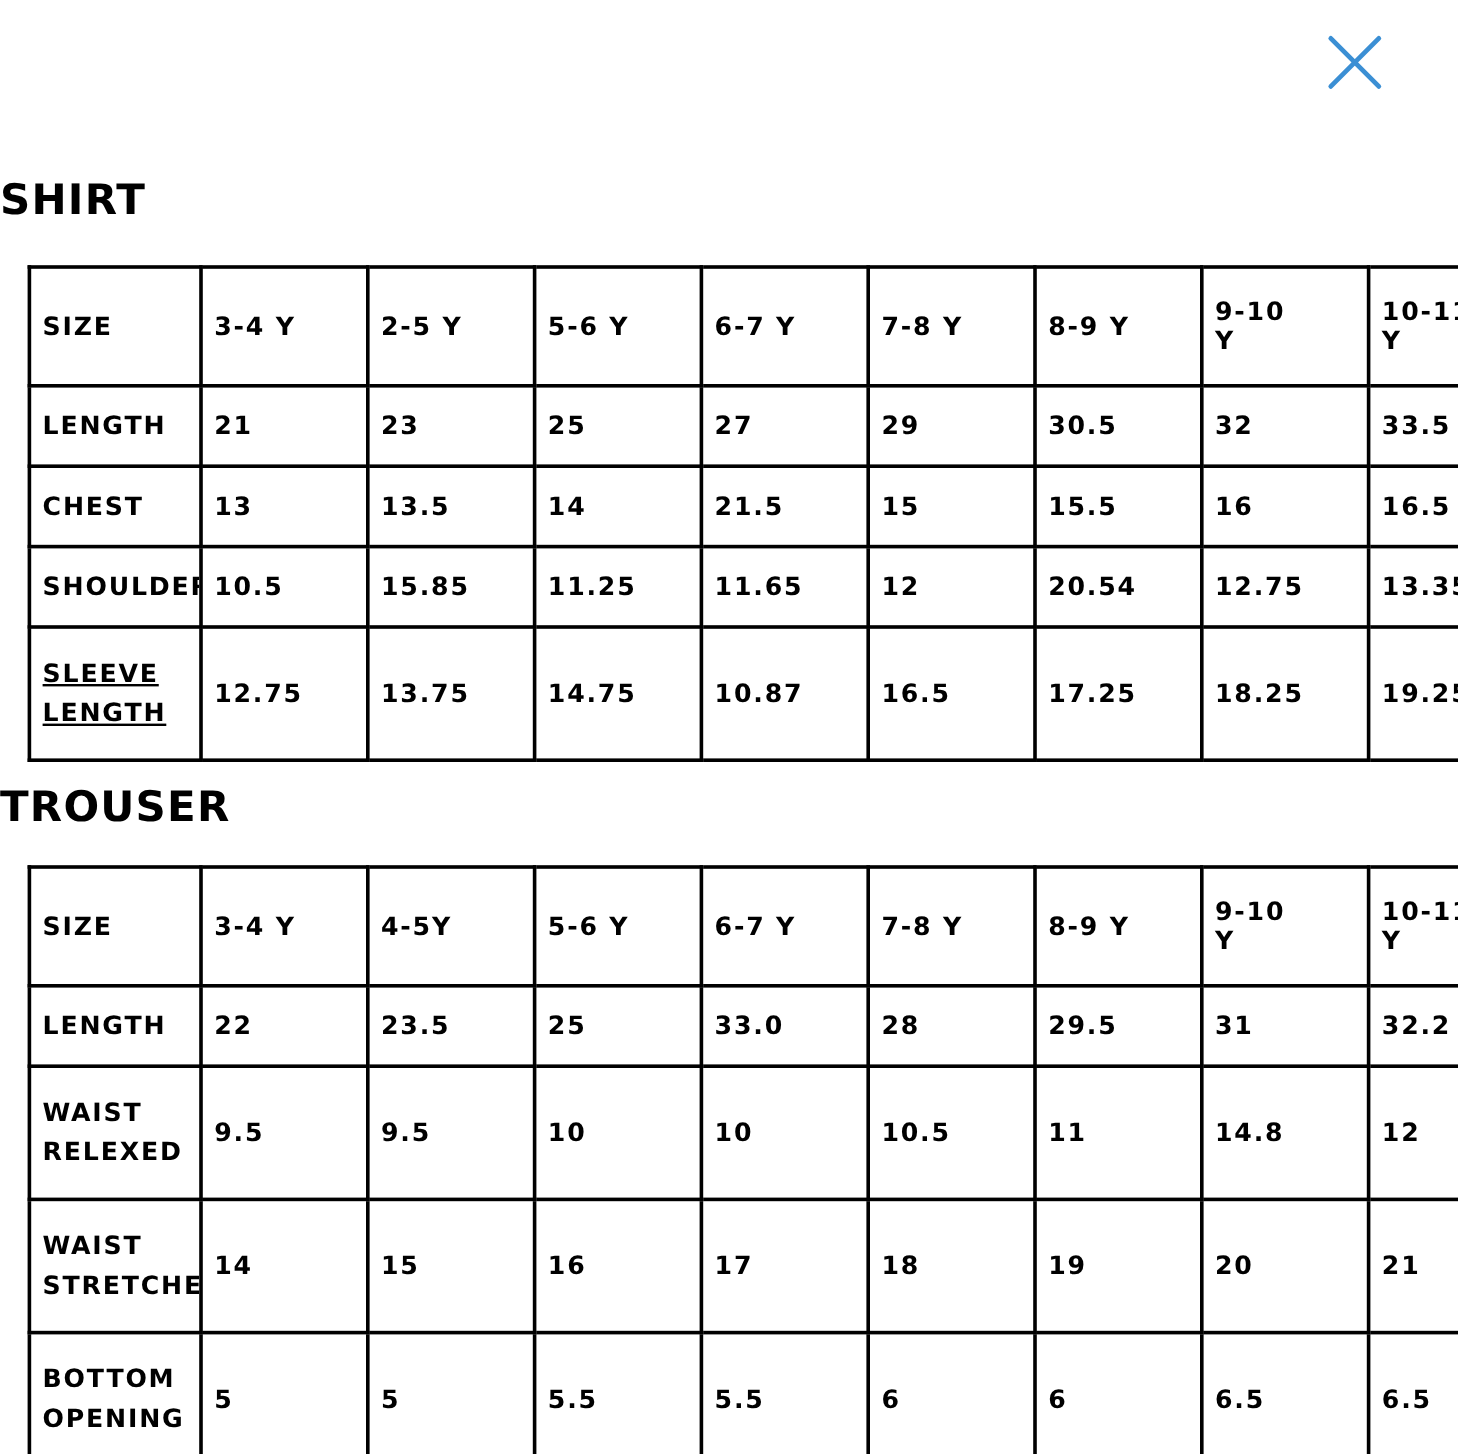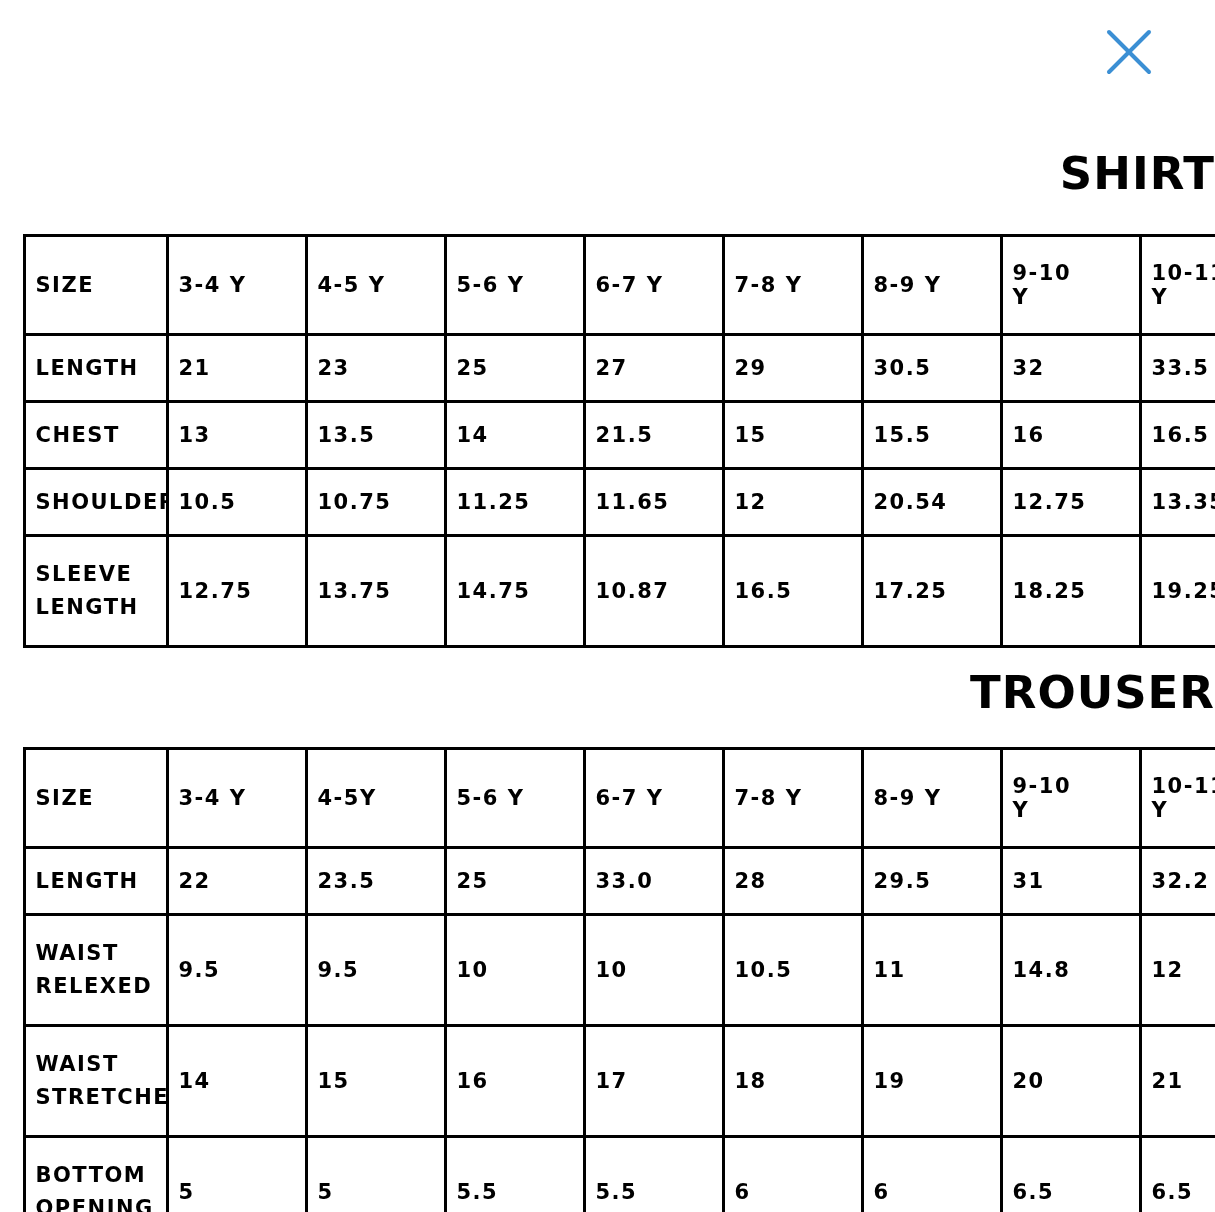--- a/index.html
+++ b/index.html
@@ -23,23 +23,23 @@
     width: 52px;
     height: 52px;
     cursor: pointer;
     background: transparent;
     border: none;
     padding: 0;
   }
   .close-btn svg { display: block; }
 
   .section-title {
-    text-align: right;
+    text-align: left;
     font-weight: bold;
-    font-size: 45px;
+    font-size: 35px;
     letter-spacing: 1px;
     font-family: "DejaVu Sans", sans-serif;
   }
 
   #shirt-title { margin: 0; padding-top: 147px; }
   #trouser-title { margin: 0; padding-top: 18px; }
 
   .table-wrap {
     margin: 0 auto;
     width: 1170px;
@@ -87,21 +87,21 @@
 </button>
 
 <h1 class="section-title" id="shirt-title">SHIRT</h1>
 
 <div class="table-wrap" id="shirt-table-wrap">
   <table class="size-table">
     <tbody>
       <tr class="hdr-row">
         <td class="rowhead">SIZE</td>
         <td class="datacell">3-4 Y</td>
-        <td class="datacell">4-5 Y</td>
+        <td class="datacell">2-5 Y</td>
         <td class="datacell">5-6 Y</td>
         <td class="datacell">6-7 Y</td>
         <td class="datacell">7-8 Y</td>
         <td class="datacell">8-9 Y</td>
         <td class="datacell" style="white-space: normal;">9-10<br>Y</td>
         <td class="datacell" style="white-space: normal;">10-11<br>Y</td>
 
       </tr>
 
       <tr class="short-row">
@@ -126,32 +126,32 @@
         <td class="datacell">15</td>
         <td class="datacell">15.5</td>
         <td class="datacell">16</td>
         <td class="datacell">16.5</td>
 
       </tr>
 
       <tr class="short-row">
         <td class="rowhead">SHOULDER</td>
         <td class="datacell">10.5</td>
-        <td class="datacell">10.75</td>
+        <td class="datacell">15.85</td>
         <td class="datacell">11.25</td>
         <td class="datacell">11.65</td>
         <td class="datacell">12</td>
         <td class="datacell">20.54</td>
         <td class="datacell">12.75</td>
         <td class="datacell">13.35</td>
 
       </tr>
 
       <tr class="tall-row">
-        <td class="rowhead stack" style="white-space: normal;">SLEEVE<br>LENGTH</td>
+        <td class="rowhead stack" style="white-space: normal; text-decoration: underline;">SLEEVE<br>LENGTH</td>
         <td class="datacell">12.75</td>
         <td class="datacell">13.75</td>
         <td class="datacell">14.75</td>
         <td class="datacell">10.87</td>
         <td class="datacell">16.5</td>
         <td class="datacell">17.25</td>
         <td class="datacell">18.25</td>
         <td class="datacell">19.25</td>
 
       </tr>

